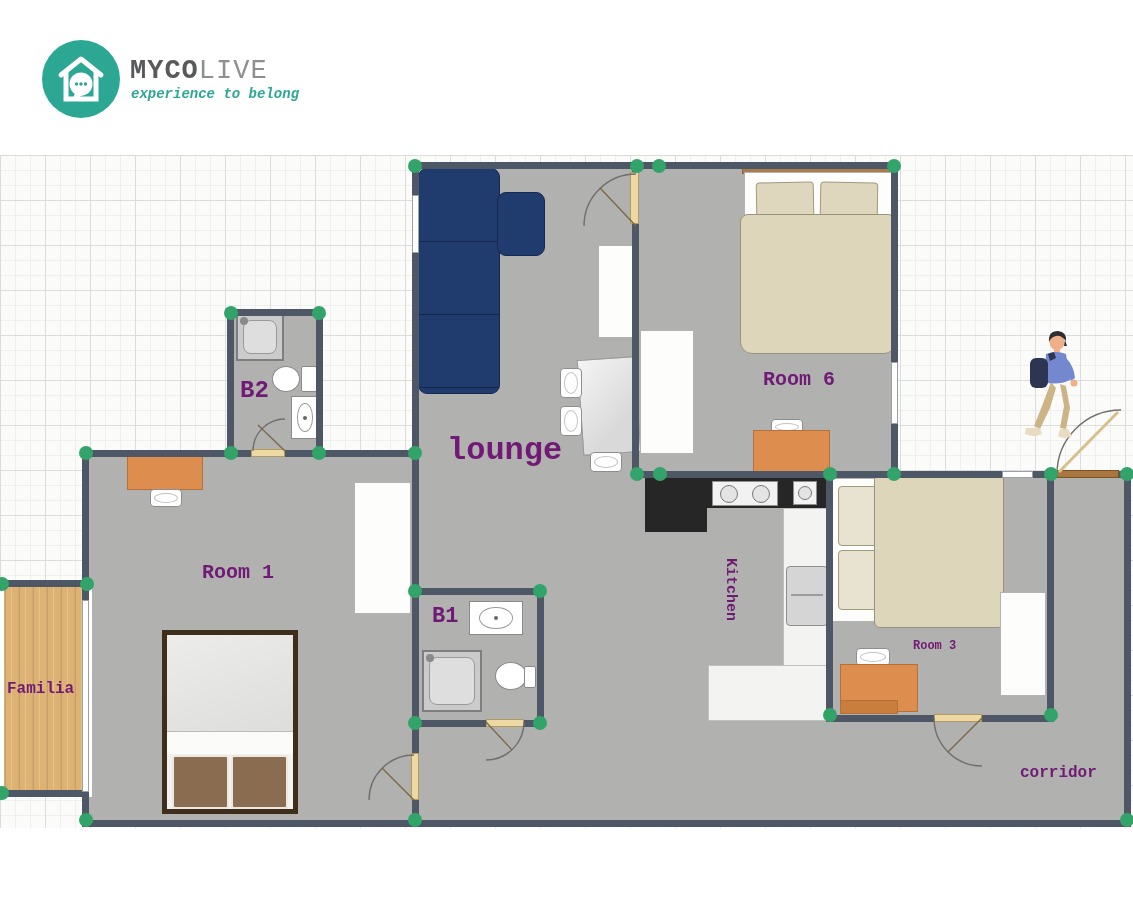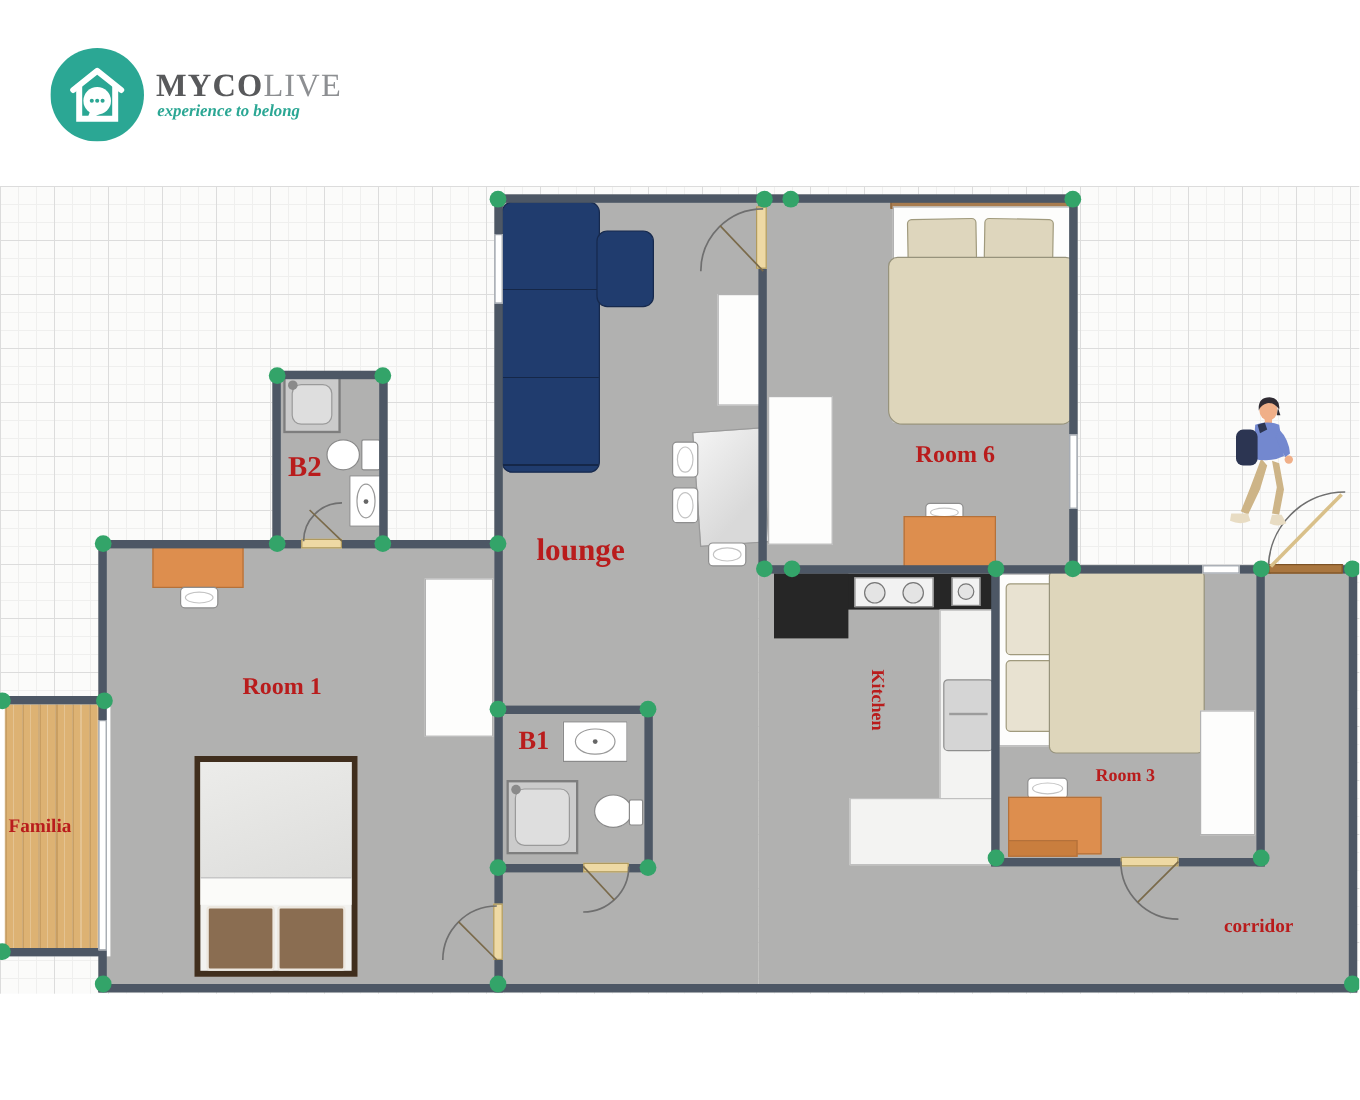--- a/index.html
+++ b/index.html
@@ -1,17 +1,17 @@
 <!DOCTYPE html>
 <html><head>
 <meta charset="utf-8">
 <style>
   html,body{margin:0;padding:0;background:#ffffff;}
   .page{position:relative;width:1133px;height:917px;background:#fff;overflow:hidden;
-        font-family:Liberation Serif, serif;}
+        font-family:Liberation Mono, monospace;}
 
   
   .logo-circle{position:absolute;left:42px;top:40px;width:78px;height:78px;}
   .brand{position:absolute;left:130px;top:56px;font-size:27px;letter-spacing:1px;white-space:nowrap;}
   .brand .primary{font-weight:700;color:#58595b;}
   .brand .secondary{font-weight:400;color:#8d8f92;}
   .tagline{position:absolute;left:131px;top:86px;font-size:14px;font-style:italic;font-weight:700;color:#2ba794;}
   .title{position:absolute;left:280px;top:58px;width:560px;text-align:center;
          font-size:34px;font-weight:800;color:#0b0b0b;letter-spacing:.5px;}
 
@@ -21,21 +21,21 @@
       linear-gradient(to right,#dcdcdc 1px,transparent 1px),
       linear-gradient(to bottom,#dcdcdc 1px,transparent 1px),
       linear-gradient(to right,#efefee 1px,transparent 1px),
       linear-gradient(to bottom,#efefee 1px,transparent 1px);
     background-size:45px 45px,45px 45px,15px 15px,15px 15px;z-index:0;}
   .floor{position:absolute;background:#b1b1b0;z-index:1;}
   .wall{position:absolute;background:#4d5765;z-index:3;}
   .window{position:absolute;background:#ffffff;border:1px solid #9aa0a8;box-sizing:border-box;z-index:4;}
   .sill{position:absolute;background:#eed9a4;border:1px solid #b09a5e;box-sizing:border-box;z-index:4;}
   .sill.entry{background:#a9763f;border-color:#7c5225;}
-  .label{position:absolute;font-weight:700;color:#b91c1c;z-index:5;white-space:nowrap;}
+  .label{position:absolute;font-weight:700;color:#701a75;z-index:5;white-space:nowrap;}
   .overlay{position:absolute;left:0;top:0;z-index:6;pointer-events:none;}
 
   
   .wh{position:absolute;background:#fdfdfc;border:1px solid #b2b2b2;box-sizing:border-box;z-index:2;}
   .orange{position:absolute;background:#dd8e4e;border:1px solid #b4713a;box-sizing:border-box;z-index:2;}
   .navy{position:absolute;background:#203c6e;border:1px solid #16294d;box-sizing:border-box;z-index:2;border-radius:9px;}
   .sofa-seams{background:#203c6e repeating-linear-gradient(180deg,transparent 0 72px,rgba(0,0,0,.35) 72px 73px);}
   .pillow{position:absolute;background:#ded6bd;border:1px solid #a09a7d;border-radius:4px;box-sizing:border-box;z-index:2;}
   .duvet{position:absolute;background:#ded6bb;border:1px solid #97937c;border-radius:8px 8px 12px 12px;box-sizing:border-box;z-index:2;}
   .table{position:absolute;background:linear-gradient(135deg,#f4f4f4 0%,#d9d9d9 70%);border:1px solid #9a9a9a;box-sizing:border-box;z-index:2;}
@@ -189,24 +189,24 @@
   <div class="window" style="left:891px;top:362px;width:7px;height:62px;"></div>
   <div class="window" style="left:1002px;top:471px;width:31px;height:7px;"></div>
   <div class="window" style="left:82px;top:600px;width:7px;height:192px;"></div>
   <div class="sill" style="left:630px;top:172px;width:9px;height:52px;"></div>
   <div class="sill" style="left:251px;top:449px;width:34px;height:8px;"></div>
   <div class="sill" style="left:411px;top:753px;width:8px;height:47px;"></div>
   <div class="sill" style="left:486px;top:719px;width:38px;height:8px;"></div>
   <div class="sill" style="left:934px;top:714px;width:48px;height:8px;"></div>
   <div class="sill entry" style="left:1057px;top:470px;width:62px;height:8px;"></div>
 
-  <div class="label" style="left:447px;top:444px;font-size:26px;">lounge</div>
+  <div class="label" style="left:447px;top:432px;font-size:32px;">lounge</div>
   <div class="label" style="left:202px;top:561px;font-size:20px;">Room 1</div>
   <div class="label" style="left:763px;top:368px;font-size:20px;">Room 6</div>
-  <div class="label" style="left:913px;top:639px;font-size:15px;">Room 3</div>
+  <div class="label" style="left:913px;top:639px;font-size:12px;">Room 3</div>
   <div class="label" style="left:432px;top:604px;font-size:22px;">B1</div>
   <div class="label" style="left:240px;top:377px;font-size:24px;">B2</div>
   <div class="label" style="left:722px;top:558px;font-size:15px;writing-mode:vertical-rl;">Kitchen</div>
   <div class="label" style="left:1020px;top:764px;font-size:16px;">corridor</div>
   <div class="label" style="left:7px;top:680px;font-size:16px;">Familia</div>
 
   <svg class="overlay" width="1133" height="917">
     <g stroke="#6f6f6f" stroke-width="1.4" fill="none">
       <path d="M636,174 A52,52 0 0 0 584,226"></path>
       <path d="M636,226 L600,188" stroke="#7a6a4a"></path>

